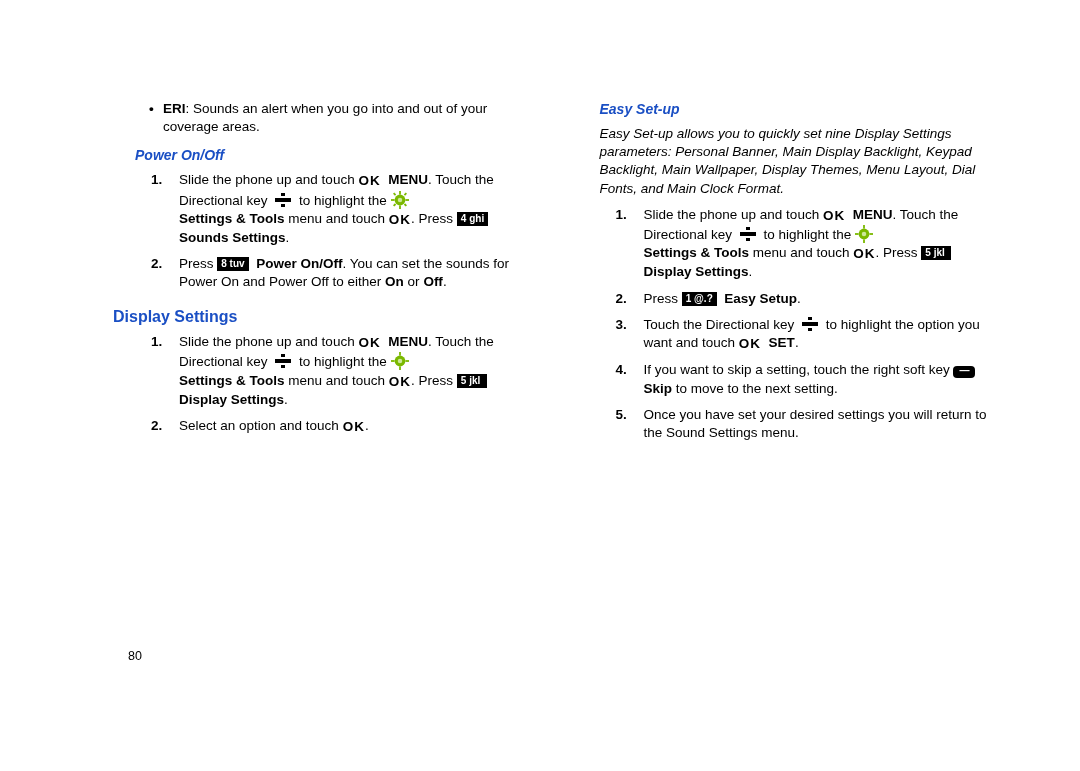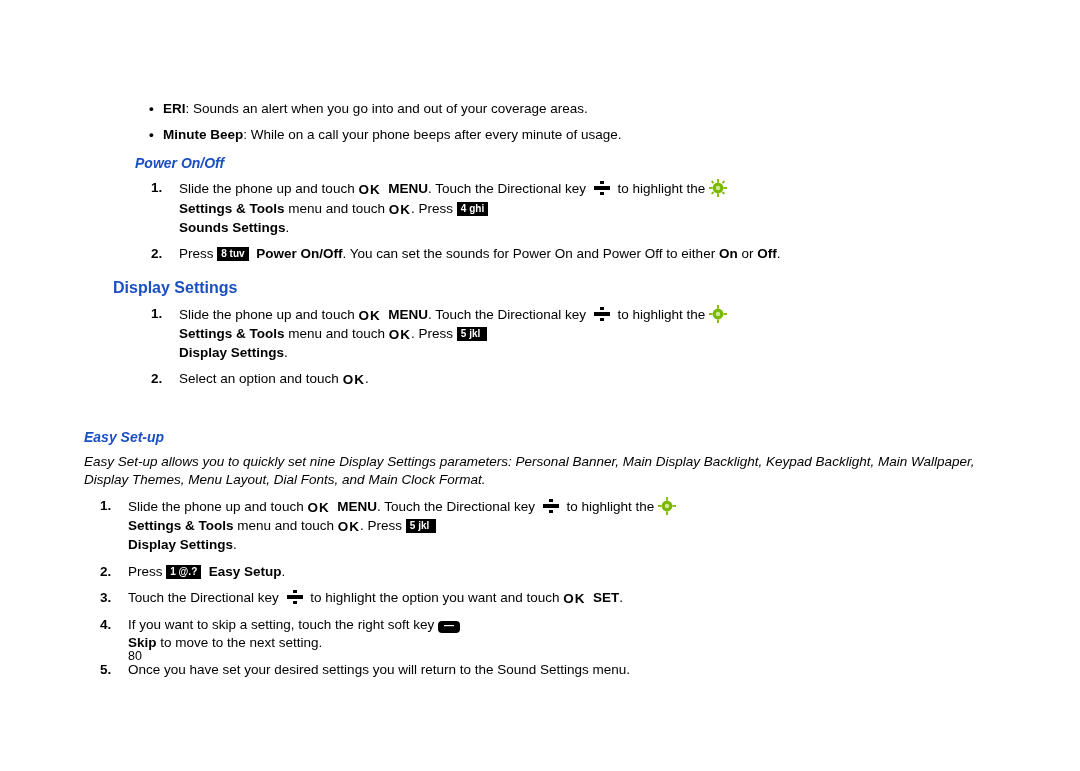--- a/index.html
+++ b/index.html
@@ -7,21 +7,21 @@
     padding: 0;
     background: #fff;
     font-family: Arial, Helvetica, sans-serif;
     color: #000;
     width: 1080px;
     height: 771px;
     overflow: hidden;
   }
   .page {
     display: flex;
-    flex-direction: column;
+    flex-direction: row;
     padding: 100px 40px 0 40px;
     gap: 30px;
   }
   .col {
     flex: 1;
     font-size: 13.5px;
     line-height: 1.35;
   }
   .colA { padding-left: 95px; }
   .colB { padding-right: 50px; margin-left: 44px; }
@@ -119,23 +119,20 @@
 </head>
 <body>
 
 <div class="page">
 
   <div class="col colA">
 
     <ul class="bullet-list">
       <li>
         <span class="bold">ERI</span><span>: Sounds an alert when you go into and out of your coverage areas.</span>
-      </li>
-      <li>
-        <span class="bold">Minute Beep</span><span>: While on a call your phone beeps after every minute of usage.</span>
       </li>
     </ul>
 
     <div class="subheading-blue">Power On/Off</div>
 
     <div class="num-list">
       <div class="num-item">
         <span class="num">1.</span>
         <span>Slide the phone up and touch </span>
         <span class="ok-icon">OK</span>

